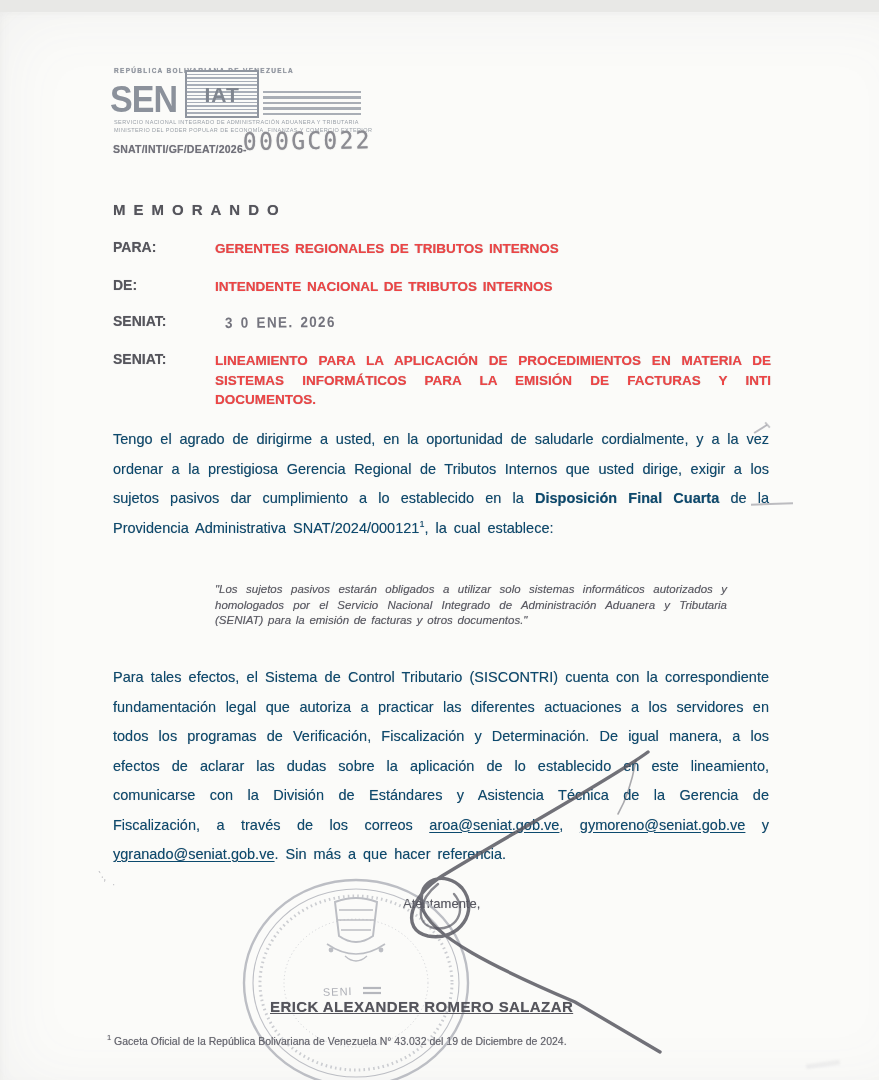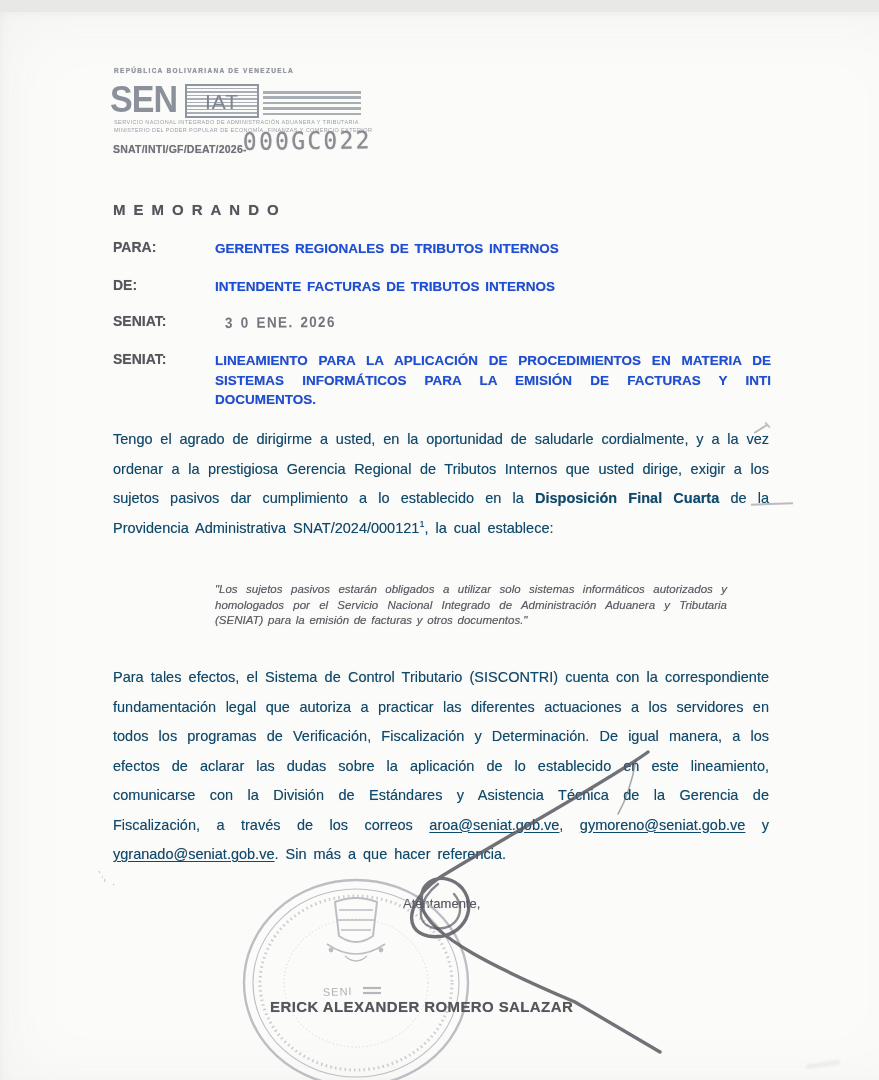--- a/index.html
+++ b/index.html
@@ -11,43 +11,43 @@
     padding-left:44px;
   }
   .soft{text-shadow:0 0 0.7px rgba(90,90,100,0.55);}
   .abs{position:absolute;}
 
   
   .republic{left:114px;top:55px;font-size:6.5px;letter-spacing:1.3px;color:#9298a2;font-weight:bold;filter:blur(0.2px);}
   .logo-row{left:110px;top:64px;display:flex;align-items:flex-end;height:42px;filter:blur(0.3px);}
   .logo-sen{font-size:37px;font-weight:bold;color:#8b919b;letter-spacing:-1px;transform:scaleX(0.92);transform-origin:left bottom;line-height:1;}
   .logo-iat{
-    margin-left:2px;width:74px;height:34px;border:2.5px solid #8f959f;box-sizing:border-box;
+    margin-left:2px;width:74px;height:48px;border:2.5px solid #8f959f;box-sizing:border-box;
     background:repeating-linear-gradient(180deg,#fbfbf9 0 2px,#a8aeb8 2px 3.5px);
-    color:#7f858f;font-size:21px;font-weight:normal;letter-spacing:1px;
+    color:#7f858f;font-size:21px;font-weight:bold;letter-spacing:1px;
     display:flex;align-items:center;justify-content:center;line-height:1;
   }
   .logo-bars{margin-left:4px;width:98px;height:26px;margin-bottom:1px;
     background:repeating-linear-gradient(180deg,#9aa0aa 0 2.5px,#fbfbf9 2.5px 5.5px);opacity:.85;}
   .subline{left:114px;color:#9aa0a8;font-size:5.5px;letter-spacing:.4px;filter:blur(0.45px);white-space:nowrap;}
   .ref-prefix{left:113px;top:131px;font-size:11px;font-weight:bold;color:#71717a;letter-spacing:.2px;transform:scaleX(.96);transform-origin:left;}
   .ref-number{left:243px;top:116px;font-size:24px;color:#8c8c92;letter-spacing:2.5px;font-family:"DejaVu Sans Mono","Liberation Mono",monospace;transform:rotate(-0.8deg) scaleX(.95);transform-origin:left;text-shadow:0 0 1px rgba(140,140,146,.8);}
 
   .title{left:113px;top:189px;width:656px;font-size:15px;font-weight:bold;letter-spacing:8px;color:#54545b;}
 
   .frow{left:113px;width:660px;}
   .flabel{position:absolute;left:0;top:0;font-weight:bold;font-size:14px;color:#55555c;}
-  .fvalue{position:absolute;left:102px;top:0;font-weight:bold;font-size:13.5px;color:#1d4ed8;width:556px;line-height:19.5px;text-align:justify;word-spacing:2px;}
+  .fvalue{position:absolute;left:102px;top:0;font-weight:bold;font-size:13.5px;color:#ef4444;width:556px;line-height:19.5px;text-align:justify;word-spacing:2px;}
   .datestamp{font-family:"Liberation Sans",sans-serif;font-weight:bold;color:#74747e;font-size:15px;letter-spacing:1.5px;transform:rotate(-0.6deg) scaleX(.9);transform-origin:left;white-space:nowrap;}
 
   .para{left:113px;width:656px;font-size:14.5px;line-height:29.5px;text-align:justify;word-spacing:3px;color:#0c4a6e;}
   .quote{left:215px;width:512px;font-size:11.5px;font-style:italic;line-height:15.5px;text-align:justify;word-spacing:1.5px;color:#5c5c64;}
   .email{text-decoration:underline;text-underline-offset:2px;}
   .closing{left:403px;top:884px;font-size:13px;color:#5a5a62;}
-  .signer{left:270px;top:986px;font-size:15px;font-weight:bold;letter-spacing:.4px;color:#54545b;white-space:nowrap;}
+  .signer{left:270px;top:986px;font-size:15px;font-weight:bold;letter-spacing:.4px;color:#54545b;white-space:nowrap;text-decoration:underline;}
   .footnote{left:107px;top:1021px;width:480px;font-size:10.5px;color:#66666e;}
   .footnote sup{font-size:7.5px;}
   sup.fn{font-size:9px;line-height:0;}
 
   
   .tick{left:753px;top:416px;width:15px;border-top:2px solid #84848e;transform:rotate(-32deg);opacity:.55;}
   .tick2{left:764px;top:412px;width:7px;border-top:2px solid #84848e;transform:rotate(48deg);opacity:.45;}
   .pen-dash{left:751px;top:491px;width:42px;border-top:2.2px solid #7d7d88;transform:rotate(-2deg);opacity:.5;}
   .margin-mark1{left:97px;top:858px;font-size:11px;color:#8b8b94;opacity:.7;transform:rotate(10deg);}
   .margin-mark2{left:112px;top:867px;font-size:10px;color:#9595a0;opacity:.6;}
@@ -76,21 +76,21 @@
   <div class="abs ref-number">000GC022</div>
 
   <div class="abs title soft">MEMORANDO</div>
 
   <div class="abs frow" style="top:227px;">
     <span class="flabel soft">PARA:</span>
     <span class="fvalue soft">GERENTES REGIONALES DE TRIBUTOS INTERNOS</span>
   </div>
   <div class="abs frow" style="top:265px;">
     <span class="flabel soft">DE:</span>
-    <span class="fvalue soft">INTENDENTE FACTURAS DE TRIBUTOS INTERNOS</span>
+    <span class="fvalue soft">INTENDENTE NACIONAL DE TRIBUTOS INTERNOS</span>
   </div>
   <div class="abs frow" style="top:301px;">
     <span class="flabel soft">SENIAT:</span>
     <span class="fvalue datestamp" style="left:112px;">3 0 ENE. 2026</span>
   </div>
   <div class="abs frow" style="top:339px;">
     <span class="flabel soft">SENIAT:</span>
     <span class="fvalue soft">LINEAMIENTO PARA LA APLICACIÓN DE PROCEDIMIENTOS EN MATERIA DE SISTEMAS INFORMÁTICOS PARA LA EMISIÓN DE FACTURAS Y INTI DOCUMENTOS.</span>
   </div>
 
@@ -128,20 +128,21 @@
   <svg class="abs sig-svg" width="320" height="334" viewBox="0 0 320 334">
     <g fill="none" stroke="#585862" stroke-linecap="round">
       <path d="M270 14 C 232 42, 122 102, 64 138 C 32 158, 22 192, 50 198 C 82 204, 102 172, 84 150 C 68 132, 38 140, 44 168 C 50 198, 122 232, 197 264 L 282 314" stroke-width="3.4" opacity="0.85"></path>
       <path d="M60 146 C 40 162, 36 186, 56 190 C 78 194, 90 172, 76 156" stroke-width="2.4" opacity="0.7"></path>
       <path d="M258 22 C 254 44, 248 62, 240 76" stroke-width="1.6" opacity="0.5"></path>
     </g>
   </svg>
 
   <div class="abs signer soft">ERICK ALEXANDER ROMERO SALAZAR</div>
 
+  <div class="abs footnote soft"><sup>1</sup> <span>Gaceta Oficial de la República Bolivariana de Venezuela N° 43.032 del 19 de Diciembre de 2024.</span></div>
 
   <div class="abs tick"></div>
   <div class="abs tick2"></div>
   <div class="abs pen-dash"></div>
   <div class="abs margin-mark1">`·‚</div>
   <div class="abs margin-mark2">·</div>
   <div class="abs corner-smudge"></div>
 
 </div>
 

